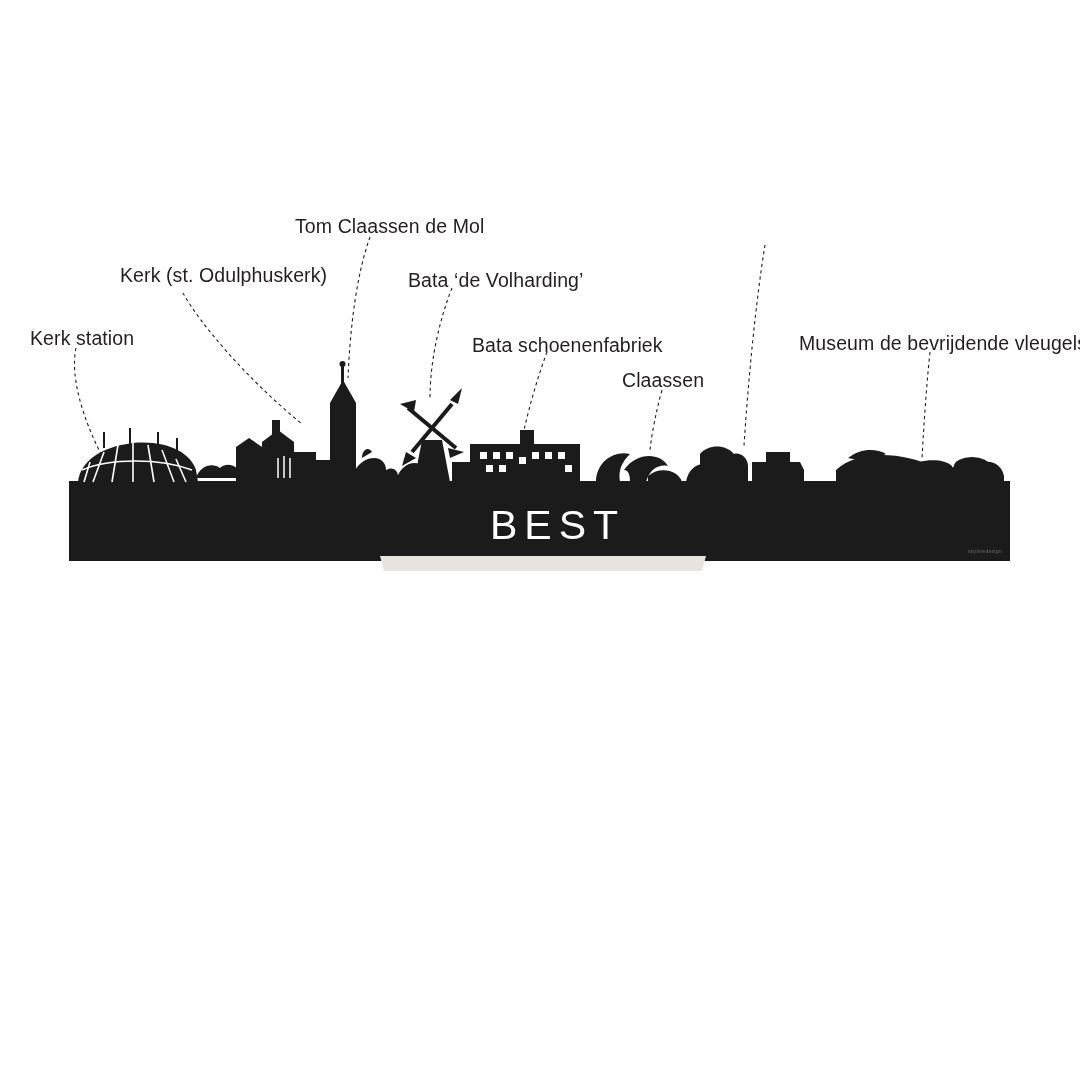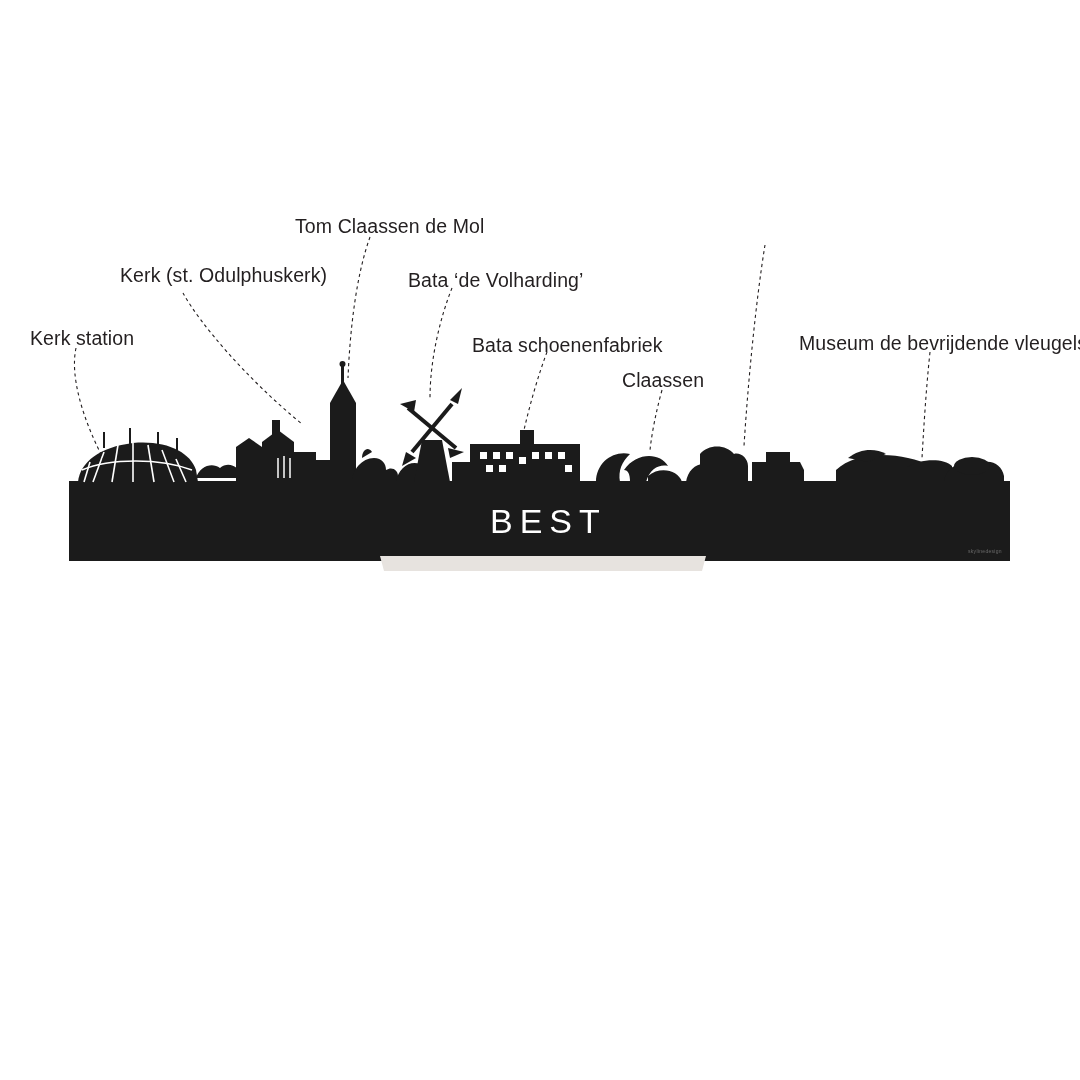--- a/index.html
+++ b/index.html
@@ -36,21 +36,21 @@
     text-align: center;
   }
   .skyline-fill { fill: #1b1b1b; }
   .base-plate { fill: #1b1b1b; }
   .base-shadow { fill: #e7e3df; }
   .leader { fill: none; stroke: #231f20; stroke-width: 1.1; stroke-dasharray: 3.2 3.2; }
   .word-best {
     position: absolute;
     font-family: "Liberation Sans", sans-serif;
     color: #ffffff;
-    font-size: 34px;
+    font-size: 41px;
     letter-spacing: 7px;
     font-weight: 300;
   }
   .maker-mark {
     position: absolute;
     font-family: "Liberation Sans", sans-serif;
     color: #6b6b6b;
     font-size: 5px;
     letter-spacing: 0.3px;
   }

